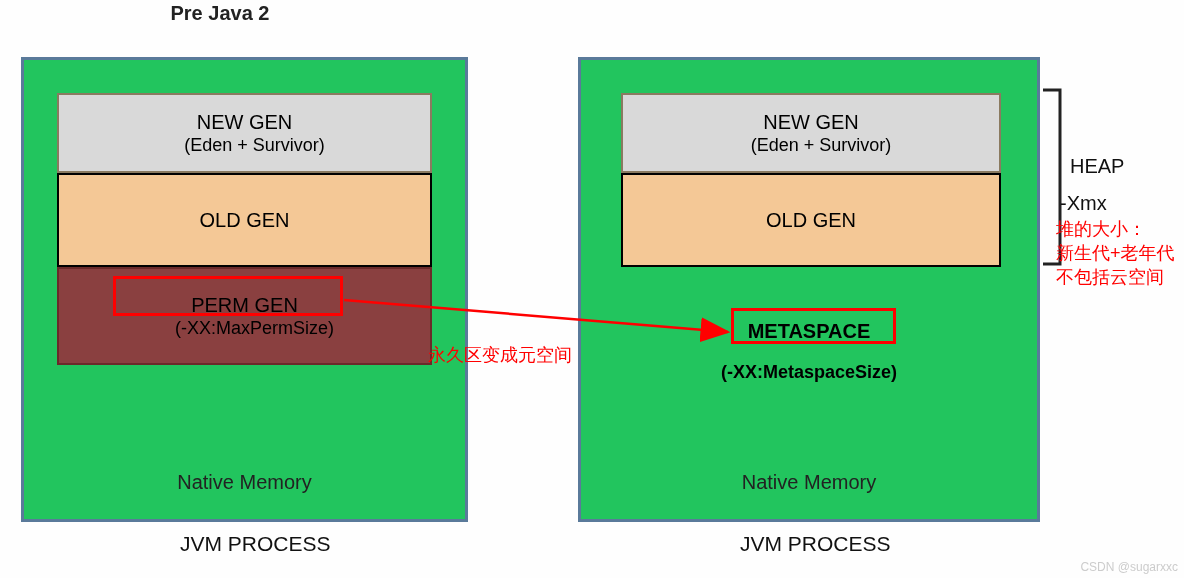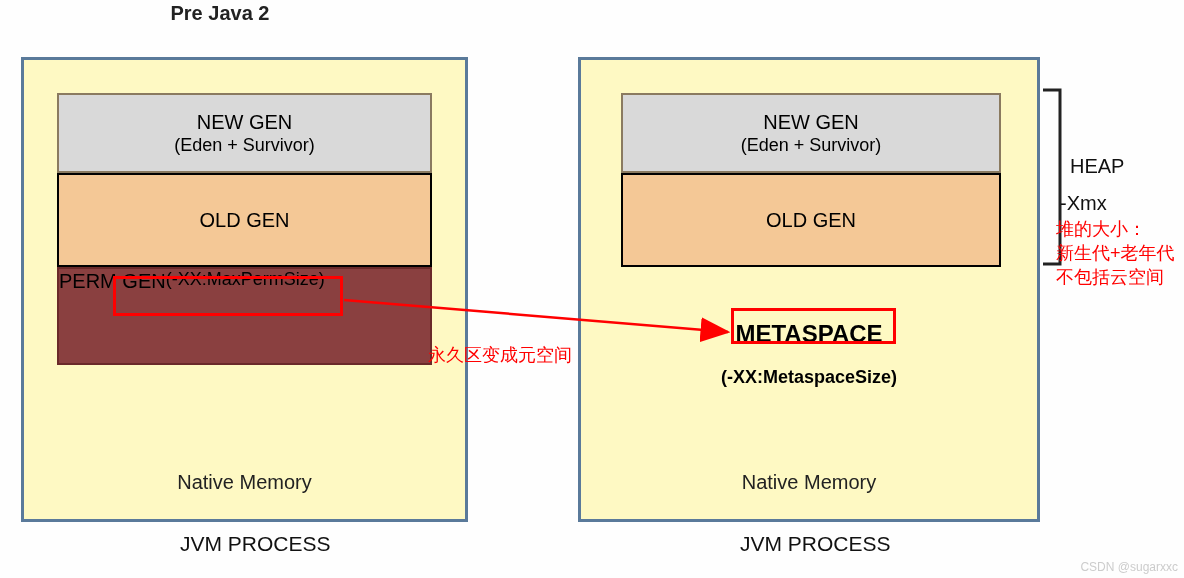--- a/index.html
+++ b/index.html
@@ -16,21 +16,21 @@
   .title {
     position:absolute;
     top:2px;
     font-size:20px;
     font-weight:bold;
     color:#222;
     text-align:center;
   }
   .jvm-box {
     position:absolute;
-    background:#fef9c3;
+    background:#22c55e;
     border:3px solid #5a7a9a;
     box-sizing:border-box;
   }
   .gen-new {
     position:absolute;
     background:#d9d9d9;
     border:2px solid #8a7a60;
     text-align:center;
     display:flex;
     flex-direction:column;
@@ -46,38 +46,39 @@
     flex-direction:column;
     justify-content:center;
     box-sizing:border-box;
   }
   .gen-perm {
     position:absolute;
     background:#8a4040;
     border:2px solid #6a2a2a;
     text-align:center;
     display:flex;
-    justify-content:flex-start;
+    flex-direction:column;
+    justify-content:center;
     box-sizing:border-box;
     color:#000;
   }
   .native-label{
     position:absolute;
     text-align:center;
     font-size:20px;
     color:#222;
   }
   .footer-label{
     position:absolute;
     font-weight:normal;
     font-size:21px;
     color:#111;
   }
   .gen-line{font-size:20px; line-height:1.25;}
-  .gen-sub{font-size:18px;}
+  .gen-sub{font-size:18px;padding-left:20px;}
   .red-box{
     position:absolute;
     border:3px solid #f00;
     box-sizing:border-box;
   }
   .red-text{
     position:absolute;
     color:#f00;
     font-size:18px;
     line-height:1.3;
@@ -123,21 +124,21 @@
 
   <div class="jvm-box" style="left:578px; top:57px; width:462px; height:465px;">
     <div class="gen-new" style="left:40px; top:33px; width:380px; height:80px;">
       <div class="gen-line">NEW GEN</div>
       <div class="gen-sub">(Eden + Survivor)</div>
     </div>
     <div class="gen-old" style="left:40px; top:113px; width:380px; height:94px;">
       <div class="gen-line">OLD GEN</div>
     </div>
     <div class="meta-text" style="left:0; right:0; top:260px;">
-      <div style="font-size:24px; font-weight:bold;">METASPACE</div>
+      <div style="font-size:20px; font-weight:bold;">METASPACE</div>
       <div style="font-size:18px; font-weight:bold; margin-top:19px;">(-XX:MetaspaceSize)</div>
     </div>
     <div class="native-label" style="left:0; right:0; bottom:25px;">Native Memory</div>
   </div>
   <div class="footer-label" style="left:740px; top:532px;">JVM PROCESS</div>
 
   <div class="red-box" style="left:731px; top:308px; width:165px; height:36px;"></div>
 
   <div class="red-text" style="left:428px; top:344px;">永久区变成元空间</div>
 

